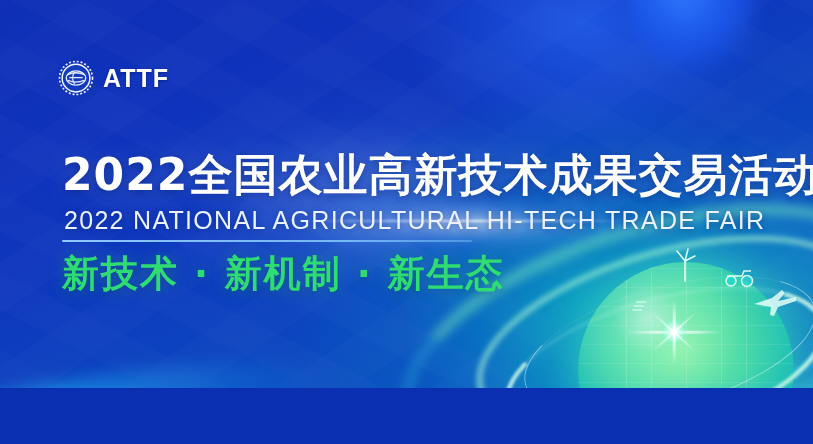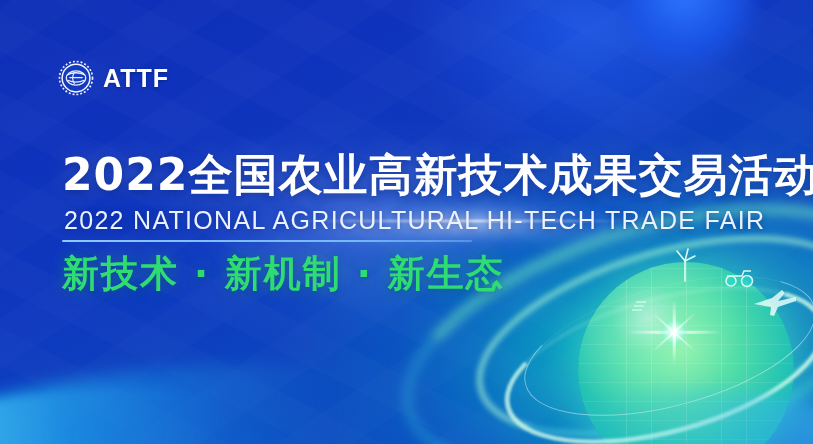--- a/index.html
+++ b/index.html
@@ -1,21 +1,21 @@
 <!DOCTYPE html>
 <html><head>
 <meta charset="utf-8">
 <style>
   * { margin:0; padding:0; box-sizing:border-box; }
   html,body { width:813px; height:444px; overflow:hidden; background:#0A2FB0; }
   body { font-family:"Liberation Sans", sans-serif; }
 
   .banner{
     position:relative;
-    width:813px; height:444px;
+    width:813px; height:388px;
     overflow:hidden;
     background:
       radial-gradient(ellipse 420px 300px at 72% 78%, rgba(0,200,190,0.55) 0%, rgba(0,140,200,0.18) 45%, rgba(0,0,0,0) 72%),
       radial-gradient(ellipse 300px 150px at 45% 52%, rgba(150,190,255,0.30) 0%, rgba(60,110,220,0.08) 55%, rgba(0,0,0,0) 78%),
       radial-gradient(ellipse 260px 190px at 72% 6%, rgba(40,110,255,0.55) 0%, rgba(20,70,210,0.0) 70%),
       linear-gradient(158deg, #0E2FB6 0%, #0F32BC 22%, #0E38BE 42%, #0C43BF 60%, #0B4CC0 75%, #0C55C4 100%);
   }
 
   
   .facets{

